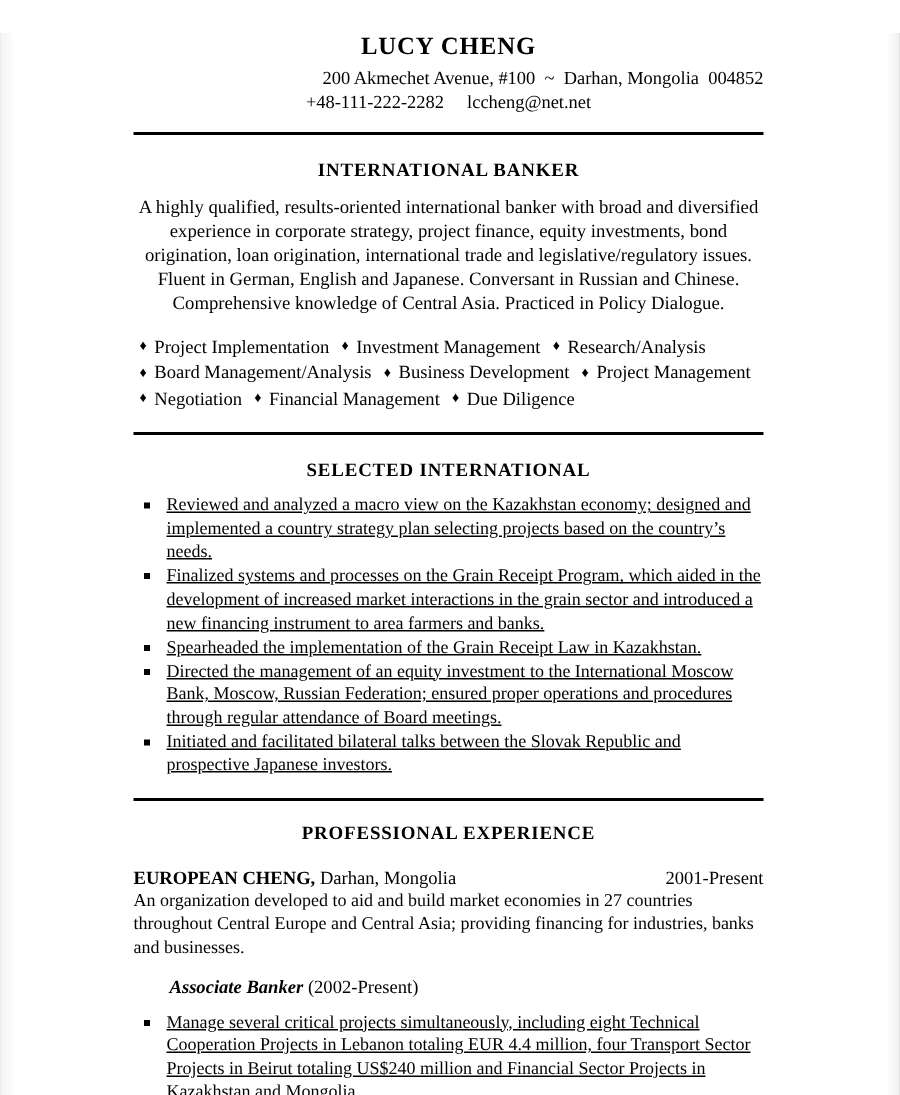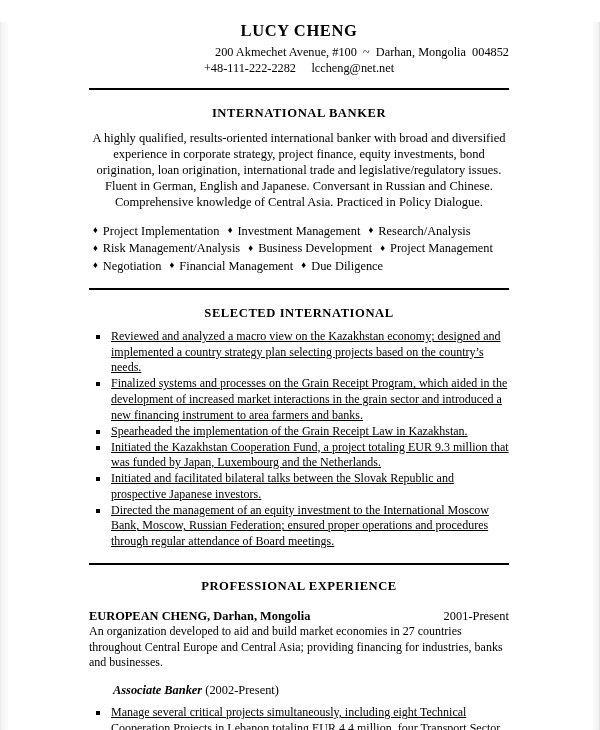--- a/index.html
+++ b/index.html
@@ -149,21 +149,21 @@
   
   .exp-head {
     margin-top: 14px;
     font-size: 12.4px;
     line-height: 1.3;
     display: flex;
     justify-content: space-between;
     align-items: baseline;
   }
   .exp-company { font-weight: bold; }
-  .exp-loc { font-weight: bold; }
+  .exp-loc { font-weight: normal; }
   .exp-date { font-weight: normal; white-space: nowrap; }
 
   .exp-desc {
     font-size: 12px;
     line-height: 1.295;
     margin-top: 0px;
     white-space: pre-line;
   }
   .exp-role {
     margin-top: 11px;
@@ -196,43 +196,42 @@
     <div class="sec-title">INTERNATIONAL BANKER</div>
     <div class="summary">A highly qualified, results-oriented international banker with broad and diversified experience in corporate strategy, project finance, equity investments, bond origination, loan origination, international trade and legislative/regulatory issues.  Fluent in German, English and Japanese.  Conversant in Russian and Chinese.  Comprehensive knowledge of Central Asia.  Practiced in Policy Dialogue.</div>
 
     <div class="skills">
       <div class="skill-row">
         <span class="dia">♦</span><span class="skill">Project Implementation</span>
         <span class="dia">♦</span><span class="skill">Investment Management</span>
         <span class="dia">♦</span><span class="skill">Research/Analysis</span>
       </div>
       <div class="skill-row">
-        <span class="dia">♦</span><span class="skill">Risk Management/Analysis</span>
+        <span class="dia">♦</span><span class="skill">Board Management/Analysis</span>
         <span class="dia">♦</span><span class="skill">Business Development</span>
         <span class="dia">♦</span><span class="skill">Project Management</span>
       </div>
       <div class="skill-row">
         <span class="dia">♦</span><span class="skill">Negotiation</span>
         <span class="dia">♦</span><span class="skill">Financial Management</span>
         <span class="dia">♦</span><span class="skill">Due Diligence</span>
       </div>
     </div>
 
     <div class="rule-wrap-2">
       <hr class="rule">
     </div>
 
     <div class="sec-title">SELECTED INTERNATIONAL</div>
     <ul class="sq">
       <li>Reviewed and analyzed a macro view on the Kazakhstan economy; designed and implemented a country strategy plan selecting projects based on the country’s needs.</li>
       <li>Finalized systems and processes on the Grain Receipt Program, which aided in the development of increased market interactions in the grain sector and introduced a new financing instrument to area farmers and banks.</li>
       <li>Spearheaded the implementation of the Grain Receipt Law in Kazakhstan.</li>
-      <li>Initiated the Kazakhstan Cooperation Fund, a project totaling EUR 9.3 million that was funded by Japan, Luxembourg and the Netherlands.</li>
+      <li>Directed the management of an equity investment to the International Moscow Bank, Moscow, Russian Federation; ensured proper operations and procedures through regular attendance of Board meetings.</li>
       <li>Initiated and facilitated bilateral talks between the Slovak Republic and prospective Japanese investors.</li>
-      <li>Directed the management of an equity investment to the International Moscow Bank, Moscow, Russian Federation; ensured proper operations and procedures through regular attendance of Board meetings.</li>
     </ul>
 
     <div class="rule-wrap-3">
       <hr class="rule">
     </div>
 
     <div class="sec-title tight">PROFESSIONAL EXPERIENCE</div>
 
     <div class="exp-head">
       <div><span class="exp-company">EUROPEAN CHENG,</span><span class="exp-loc"> Darhan, Mongolia</span></div>

